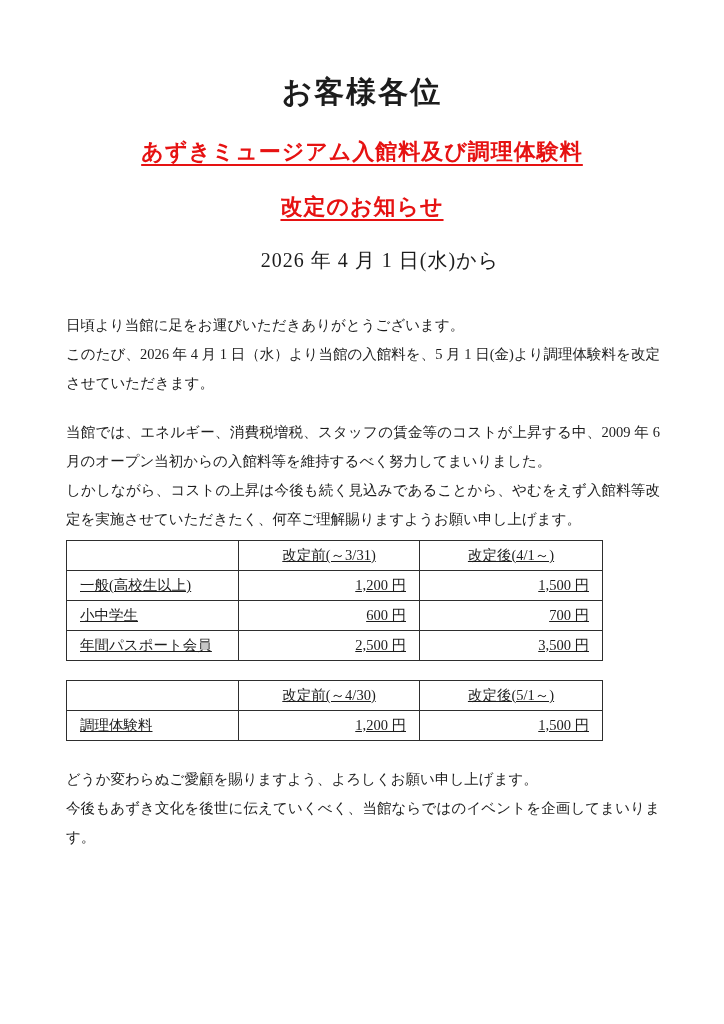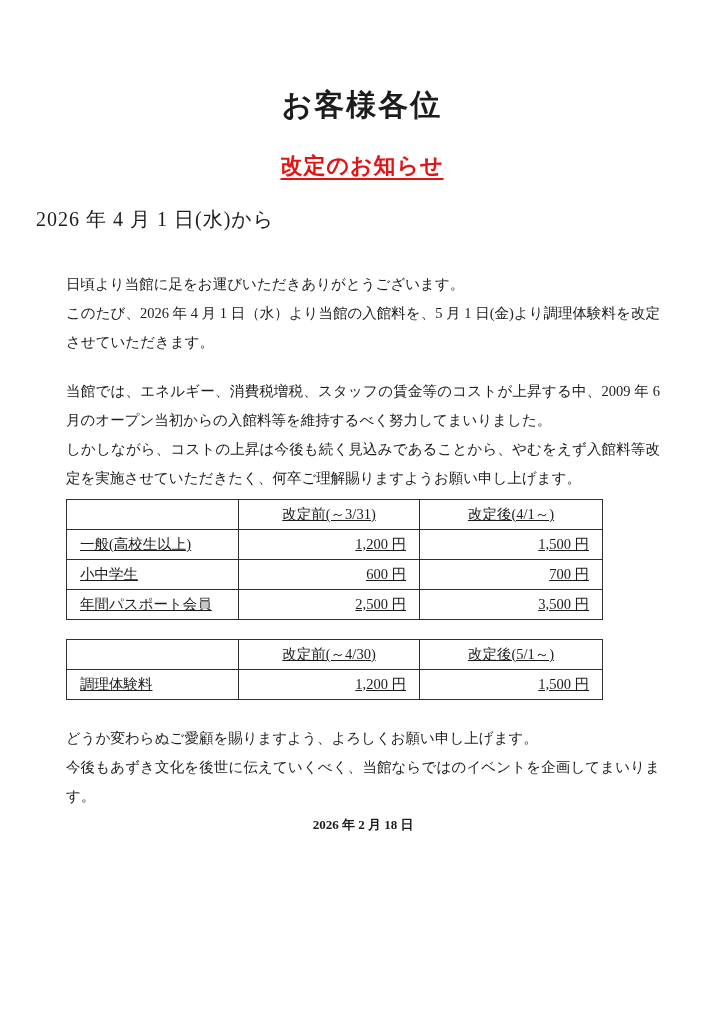--- a/index.html
+++ b/index.html
@@ -5,21 +5,21 @@
   :root{
     --accent-red:#e61212;
     --brand-maroon:#6e1228;
     --ink:#1c1c1c;
     --rule:#2e2e2e;
   }
   html,body{margin:0;padding:0;background:#ffffff;}
   .page{
     position:relative;
     width:724px;height:848px;
-    margin:13px auto;
+    margin:0 auto;
     background:#ffffff;
     font-family:"Liberation Serif","DejaVu Serif",serif;
     color:var(--ink);
     box-sizing:border-box;
     padding-top:72px;
     overflow:hidden;
   }
   .doc-title{
     margin:0;
     text-align:center;
@@ -38,20 +38,21 @@
     letter-spacing:1px;
   }
   .red-heading .u{
     text-decoration:underline;
     text-decoration-thickness:1.5px;
     text-underline-offset:5px;
   }
   .red-heading.second{margin-top:27px;}
   .effective-date{
     margin-top:24px;
+    text-align:center;
     font-size:20px;
     line-height:30px;
     letter-spacing:1px;
     padding-left:36px;
   }
   .content{
     margin:0 64px 0 66px; 
     font-size:14.5px;
     line-height:29px;
   }
@@ -109,20 +110,23 @@
   .logo .brand-top{font-size:20px;letter-spacing:2px;}
   .logo .brand-bottom{font-size:16px;letter-spacing:0.5px;margin-top:2px;}
 </style>
 </head>
 <body>
 
 <div class="page">
 
   <h1 class="doc-title">お客様各位</h1>
 
+  <div class="red-heading">
+    <span class="u">あずきミュージアム入館料及び調理体験料</span>
+  </div>
 
   <div class="red-heading second">
     <span class="u">改定のお知らせ</span>
   </div>
 
   <div class="effective-date">2026 年 4 月 1 日(水)から</div>
 
   <div class="content">
 
     <p class="para first">

